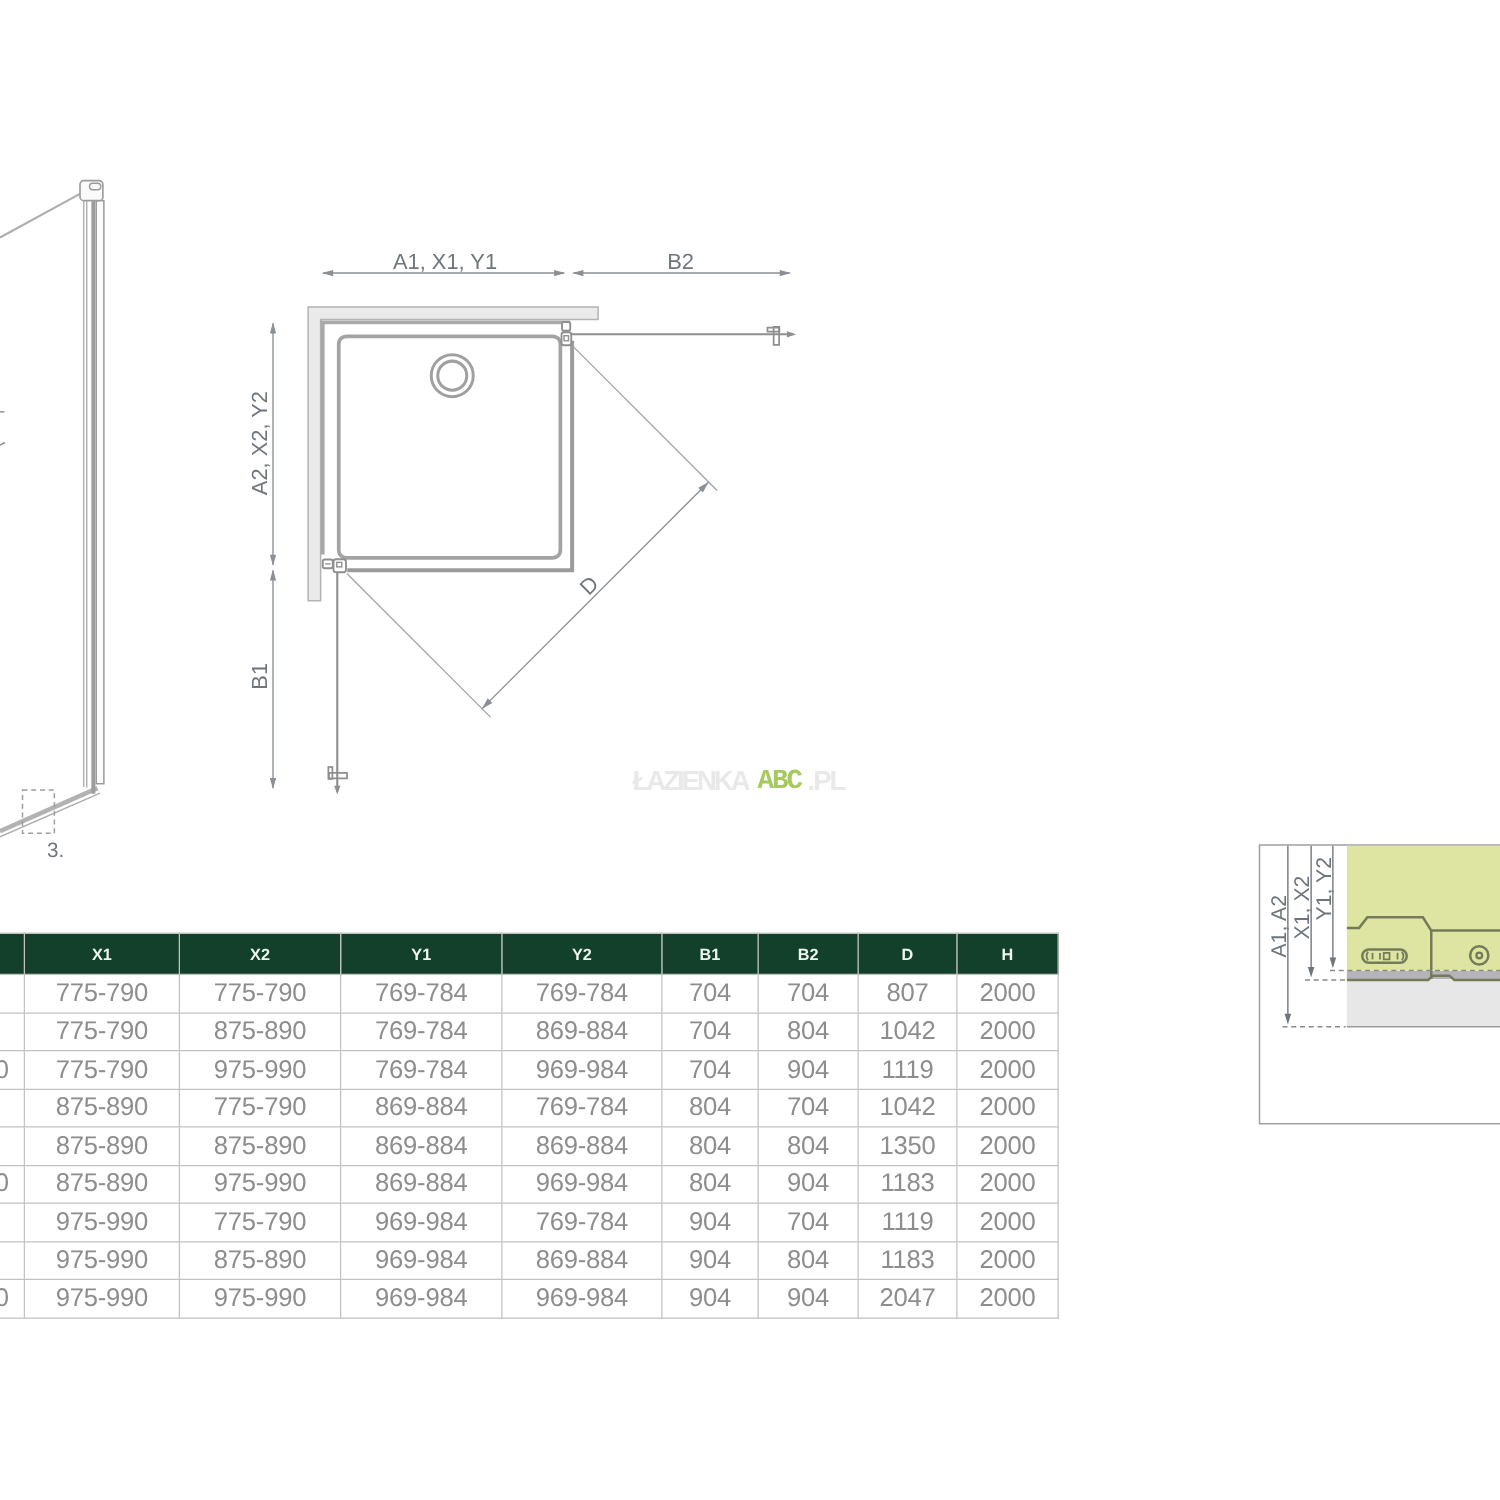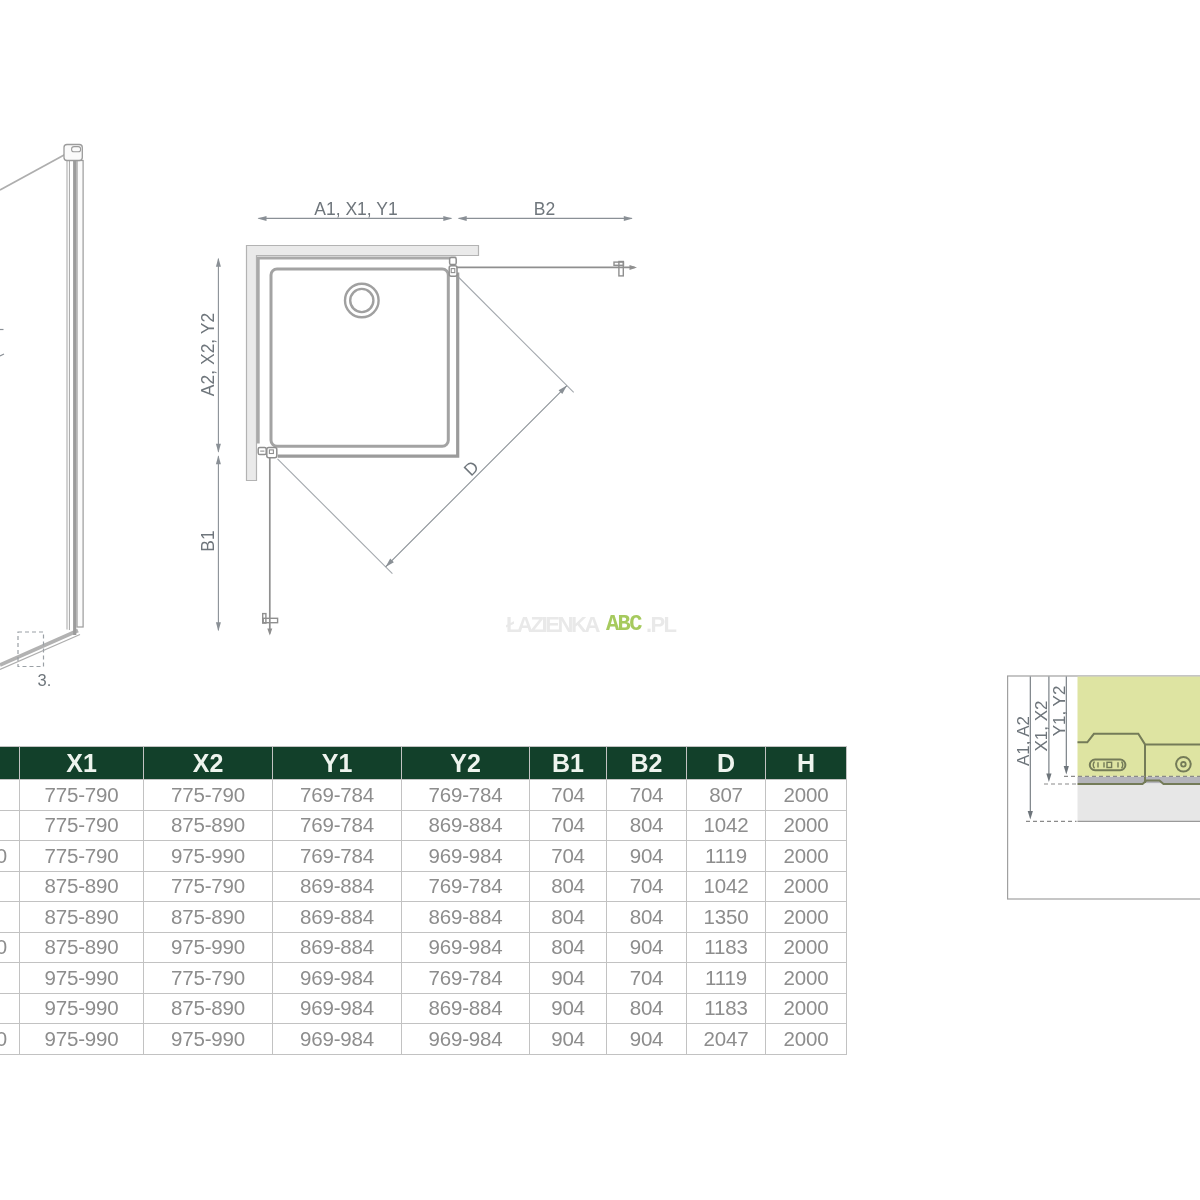--- a/index.html
+++ b/index.html
@@ -1,20 +1,20 @@
 <!DOCTYPE html>
 <html><head>
 <meta charset="utf-8">
 <style>
 html,body{margin:0;padding:0;width:1200px;height:1200px;overflow:hidden;background:#fff;
 font-family:"Liberation Sans",sans-serif;}
 #page{position:relative;width:1200px;height:1200px;}
 #draw{position:absolute;left:0;top:0;}
 #dimtable{position:absolute;left:-121px;top:746px;border-collapse:collapse;table-layout:fixed;}
-#dimtable th{background:#12402a;color:#eef4ee;font-weight:700;font-size:25px;height:32px;
+#dimtable th{background:#12402a;color:#eef4ee;font-weight:700;font-size:13px;height:32px;
 border:1px solid #c2c2c2;padding:0;}
 #dimtable td{color:#8d8d8d;font-size:20.5px;text-align:center;height:29.5px;
 border:1px solid #c2c2c2;padding:0;letter-spacing:-0.2px;}
 #dimtable td.mdl{text-align:right;padding-right:12px;}
 .wm{position:absolute;top:611.5px;font-size:22px;font-weight:bold;color:#e9e9e9;white-space:nowrap;}
 #wm1{left:506px;letter-spacing:-2.4px;}
 #wm2{left:606px;letter-spacing:-1.6px;color:#a6ca5e;font-family:Liberation Mono, monospace;}
 #wm3{left:646px;letter-spacing:-1.6px;}
 </style>
 </head>

